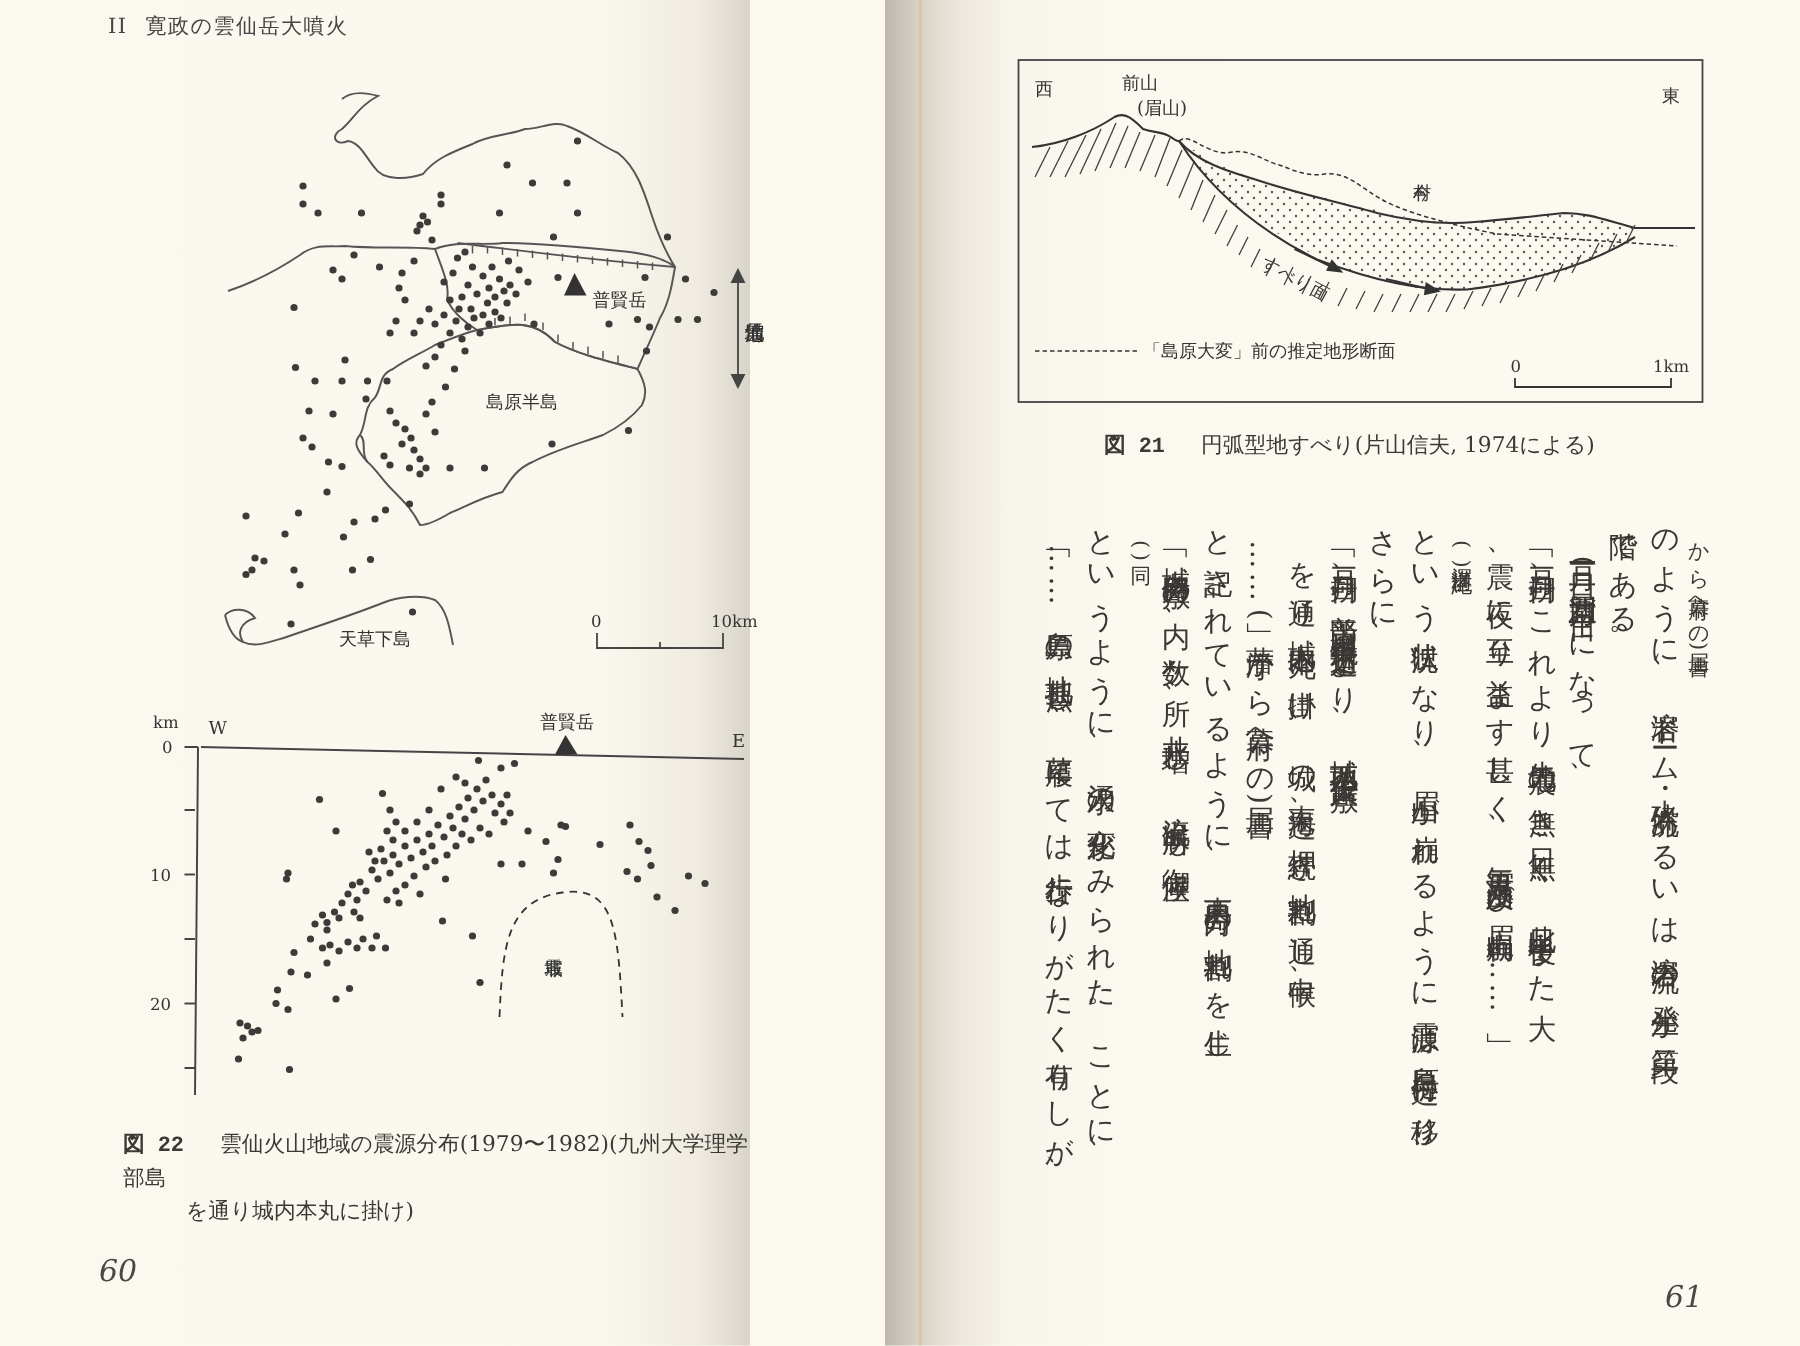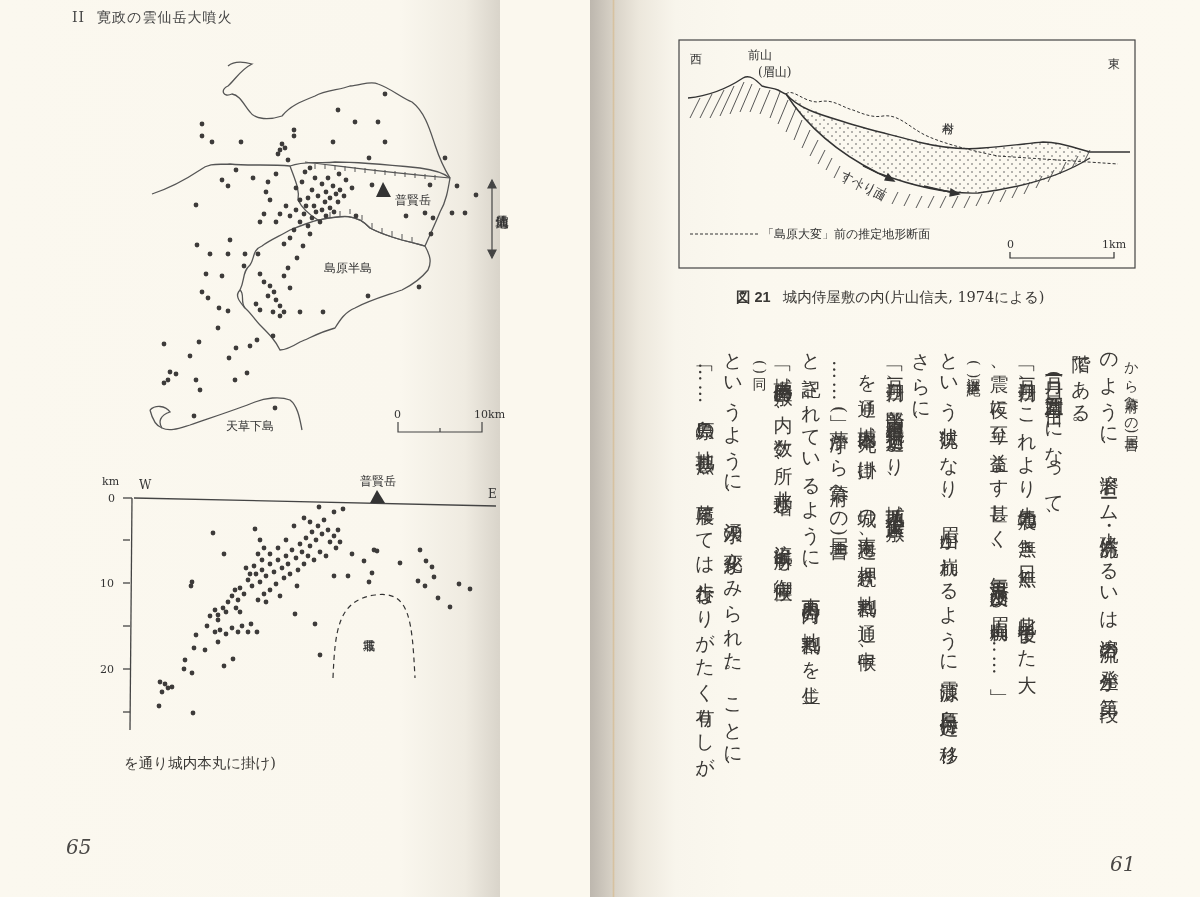--- a/index.html
+++ b/index.html
@@ -12,21 +12,21 @@
   .page-left { position:absolute; left:0; top:0; width:500px; height:897px;
     background:linear-gradient(90deg,#fbf8ef 0%,#faf7ee 80%,#efebe1 93%,#d9d4ca 100%); }
   .page-right { position:absolute; left:590px; top:0; width:610px; height:897px;
     background:linear-gradient(90deg,#bdb7ae 0%,#d9d3c8 4%,#ece7dc 8%,#f8f5ec 14%,#fbf8ef 25%,#fcf9f0 100%); }
   .gutter-line { position:absolute; left:612px; top:0; width:3px; height:897px;
     background:linear-gradient(90deg,rgba(215,190,150,0),rgba(215,190,150,.8),rgba(215,190,150,0)); }
   .running-head { position:absolute; left:72px; top:9px; font-size:14px; letter-spacing:1px; color:#444; }
   .running-head .num { margin-right:12px; }
   .page-num { position:absolute; font-style:italic; font-size:20px; color:#4a4846; font-family:"DejaVu Serif", serif; }
   .caption { position:absolute; font-size:14.5px; color:#3b3936; line-height:22px; }
-  .caption .fig-no { font-family:Liberation Sans, sans-serif; font-weight:bold; margin-right:12px; }
+  .caption .fig-no { font-family:Liberation Mono, monospace; font-weight:bold; margin-right:24px; }
   svg { position:absolute; overflow:visible; }
   .map-label { font-size:12px; fill:#333; }
   .vtext { position:absolute; top:340px; height:500px; writing-mode:vertical-rl;
     font-size:19px; letter-spacing:2.6px; line-height:1; color:#3a3835; }
   .vtext.small { font-size:14px; letter-spacing:1.5px; }
 </style>
 </head>
 <body>
 
 <div class="spread">
@@ -367,24 +367,25 @@
           <circle cx="156" cy="108" r="2.4"></circle>
           <circle cx="160" cy="114" r="2.4"></circle>
           <circle cx="190" cy="136" r="2.4"></circle>
           <circle cx="176" cy="142" r="2.4"></circle>
           <circle cx="128" cy="160" r="2.4"></circle>
           <circle cx="120" cy="156" r="2.4"></circle>
       </g>
     </svg>
 
     <div class="caption" style="left:82px;top:752px;">
+      <div><span class="fig-no">図 22</span><span>雲仙火山地域の震源分布(1979〜1982)(九州大学理学部島</span></div>
       <div style="padding-left:42px;">を通り城内本丸に掛け)</div>
     </div>
 
-    <div class="page-num" style="left:66px;top:835px;">65</div>
+    <div class="page-num" style="left:66px;top:835px;">60</div>
   </div>
 
   <div class="page-right">
     <svg width="460" height="232" style="left:88px;top:38px;" viewBox="0 0 460 232">
       <rect x="1" y="2" width="456" height="228" fill="none" stroke="#444" stroke-width="1.2"></rect>
       <text class="map-label" x="12" y="25">西</text>
       <text class="map-label" x="430" y="30">東</text>
       <text class="map-label" x="70" y="21">前山</text>
       <text class="map-label" x="80" y="38">(眉山)</text>
       <text class="map-label" x="270" y="75" style="writing-mode:vertical-rl">今村</text>
@@ -411,21 +412,21 @@
         <path d="M12,80 l10,-20 M22,80 l12,-24 M32,80 l14,-28 M42,78 l14,-30 M52,76 l14,-32 M62,74 l12,-28 M72,74 l10,-24 M82,76 l10,-24 M92,80 l10,-26 M100,86 l10,-24 M108,94 l10,-24 M116,102 l8,-20 M124,110 l8,-18 M132,118 l8,-16 M140,126 l7,-14 M148,132 l6,-12 M156,140 l6,-12 M166,146 l6,-12 M178,152 l6,-12 M190,158 l6,-12 M202,162 l6,-12 M214,166 l6,-12 M226,168 l6,-12 M238,170 l6,-12 M250,170 l6,-12 M262,170 l6,-12 M274,170 l6,-12 M286,170 l6,-12 M298,168 l6,-12 M310,166 l6,-12 M322,164 l6,-12 M334,160 l6,-12 M346,156 l6,-12 M358,150 l6,-12 M370,144 l6,-12 M382,136 l6,-12 M394,130 l6,-12 M406,124 l6,-12"></path>
       </g>
       <line x1="12" y1="196" x2="82" y2="196" stroke="#333" stroke-width="1" stroke-dasharray="3,2"></line>
       <text class="map-label" x="84" y="200">「島原大変」前の推定地形断面</text>
       <path d="M332,214 v6 h104 v-6" fill="none" stroke="#333" stroke-width="1.2"></path>
       <text class="map-label" x="329" y="210" style="font-size:11px">0</text>
       <text class="map-label" x="424" y="210" style="font-size:11px">1km</text>
     </svg>
 
     <div class="caption" style="left:146px;top:286px;">
-      <span class="fig-no">図 21</span><span>城内侍屋敷の内(片山信夫, 1974による)</span>
+      <span class="fig-no">図 21</span><span>円弧型地すべり(片山信夫, 1974による)</span>
     </div>
 
     <div class="vtext small" style="left:535px;top:352px;">から幕府への届書)</div>
     <div class="vtext" style="left:510px;">のように、溶岩ドーム・火砕流あるいは溶岩流の発生が第二段</div>
     <div class="vtext" style="left:482px;">階である。</div>
     <div class="vtext" style="left:455px;top:360px;">三月一日(新四月二十一日)になって、</div>
     <div class="vtext" style="left:428px;top:360px;">「三月朔日、これより先地震の無き日無く、此日申後また大</div>
     <div class="vtext" style="left:400px;top:360px;">震、夜に至り益ます甚しく、毎震温泉山及び眉山崩れ……」</div>
     <div class="vtext small" style="left:377px;top:360px;">(深溝世紀)</div>
     <div class="vtext" style="left:350px;">という状況になり、眉山が崩れるように震源は島原付近に移り、</div>

